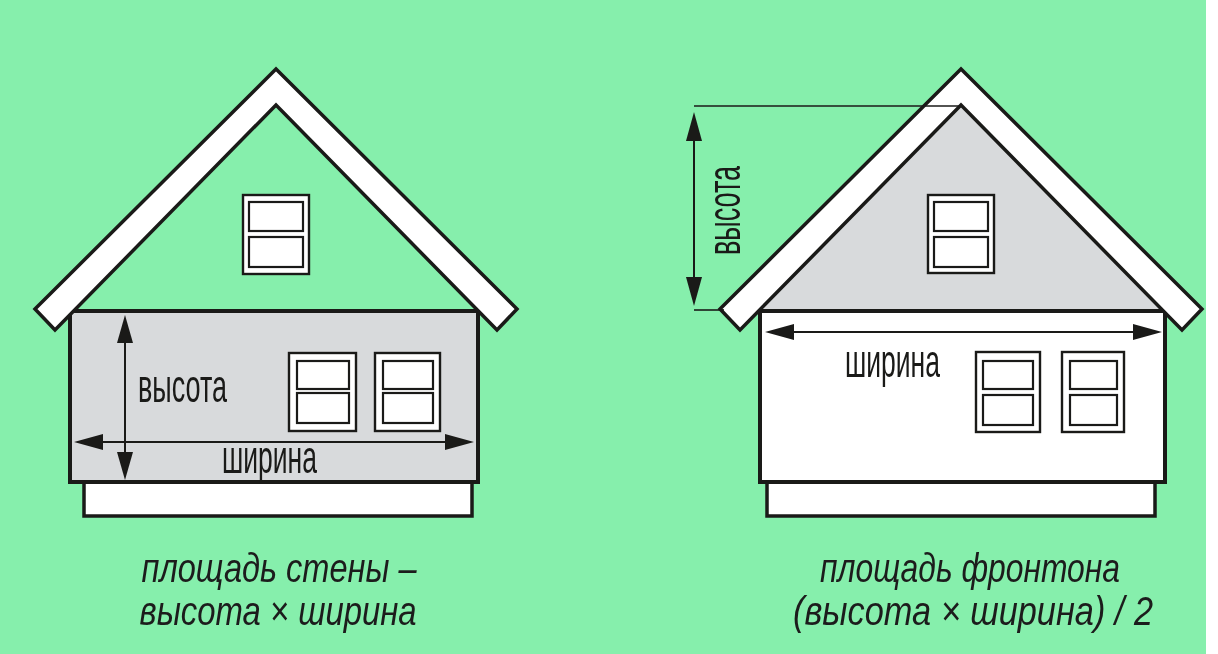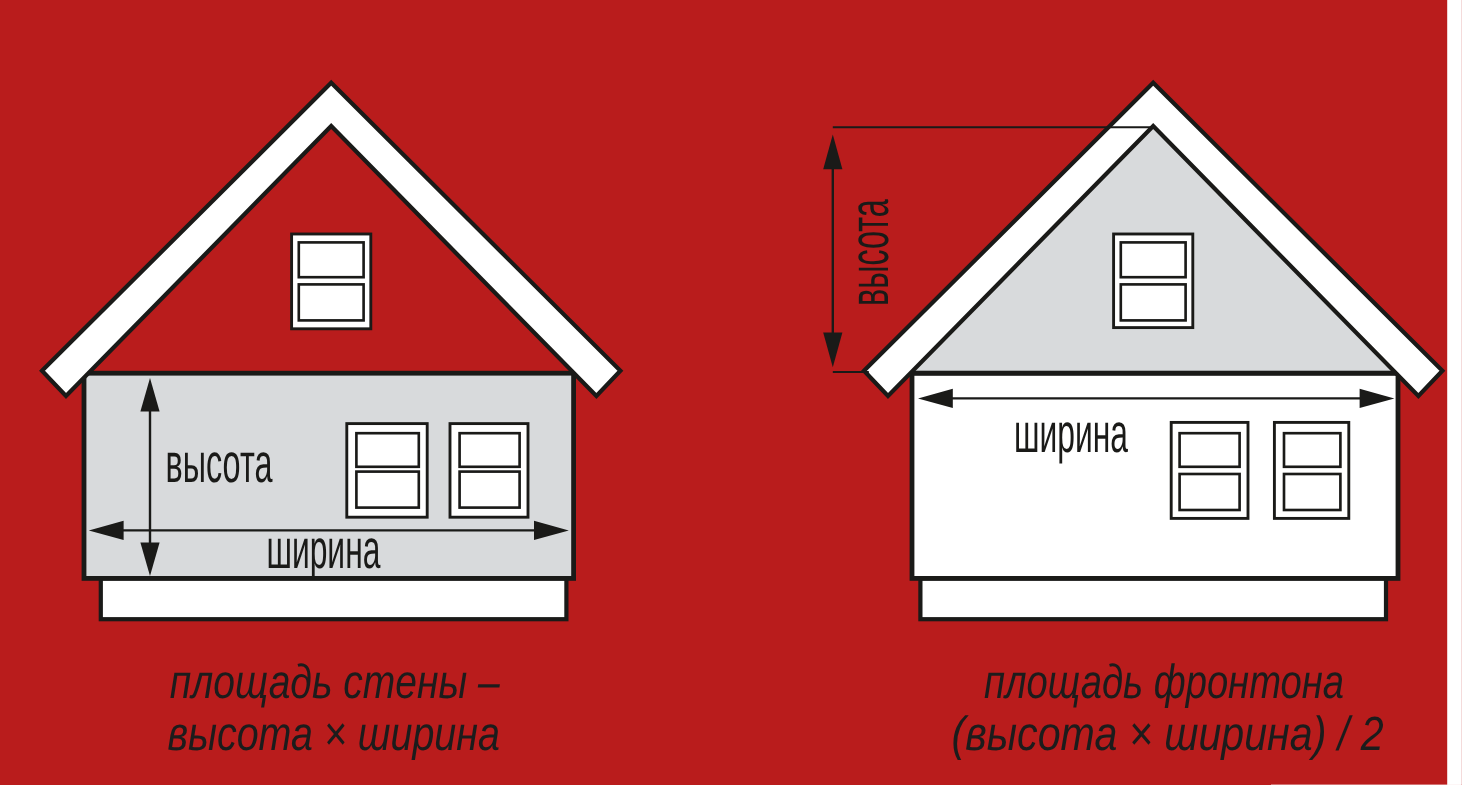--- a/index.html
+++ b/index.html
@@ -4,21 +4,21 @@
 <style>
   html, body {
     margin: 0;
     padding: 0;
     background: #ffffff;
   }
   .stage {
     position: relative;
     width: 1206px;
     height: 654px;
-    background: #b91c1c;
+    background: #86efac;
     overflow: hidden;
   }
   svg text {
     font-family: "Liberation Sans", sans-serif;
     fill: #1a1a18;
   }
   .dim-label {
     font-size: 46px;
     font-weight: 400;
   }

